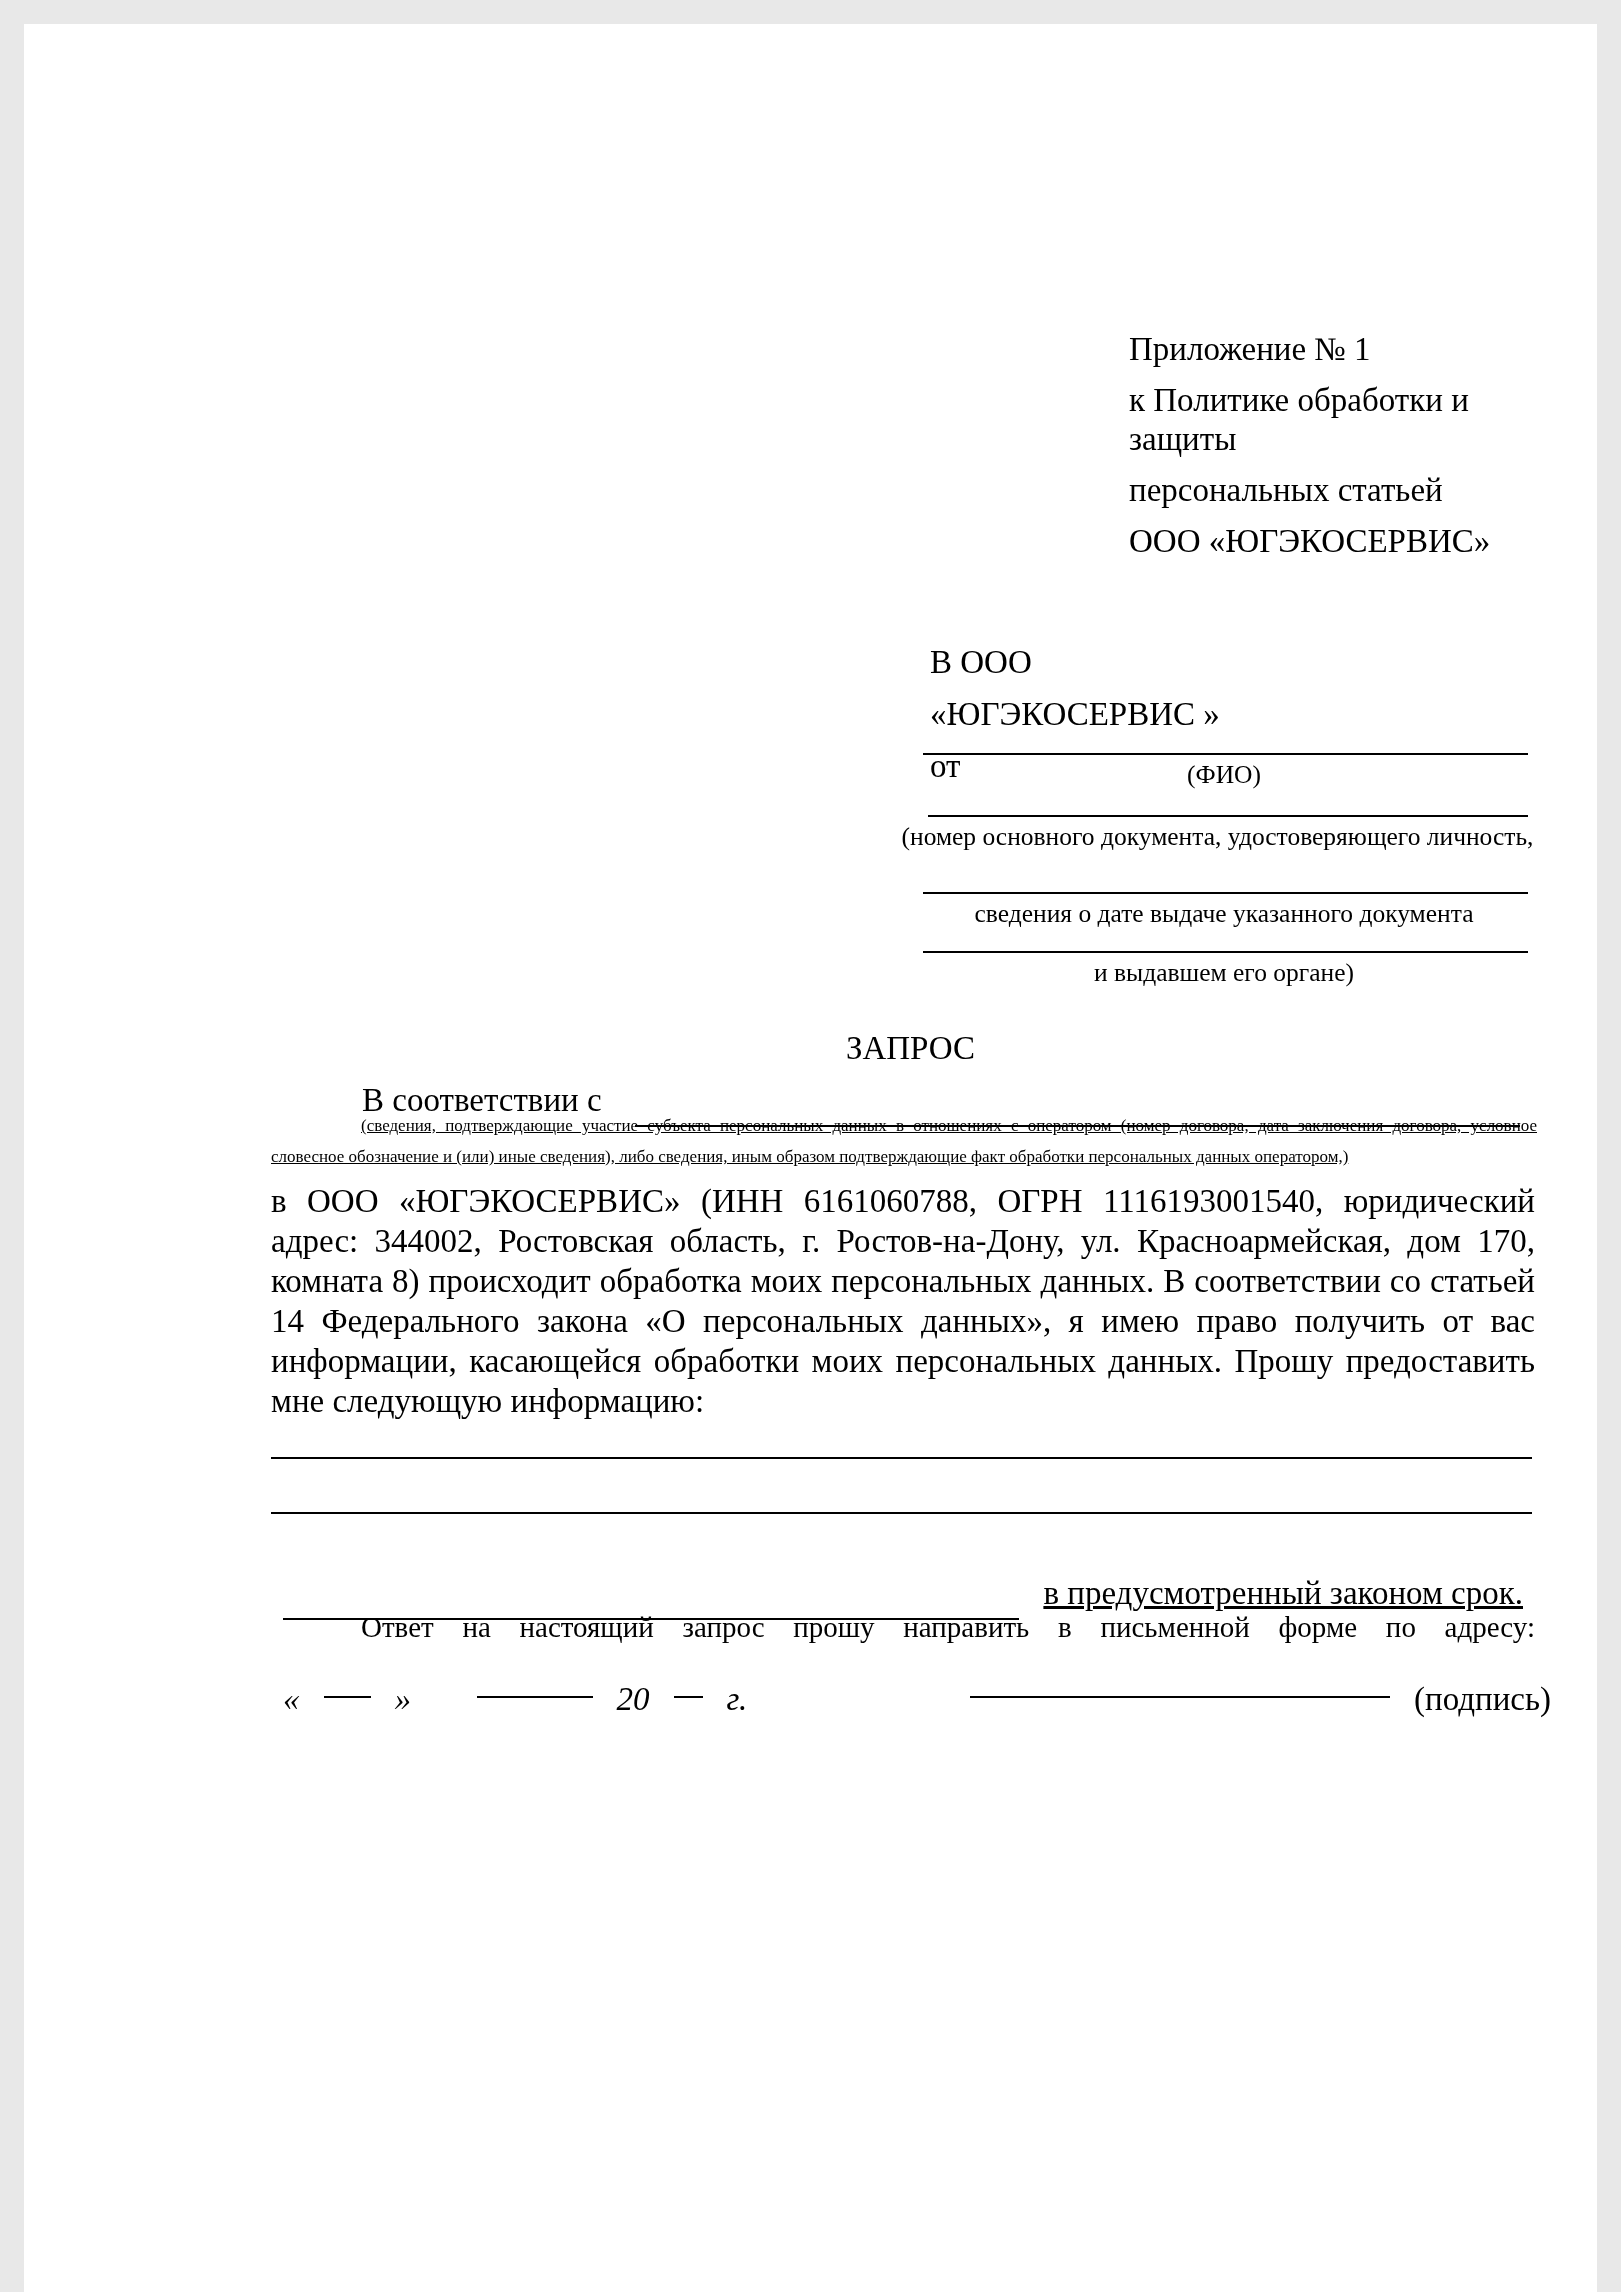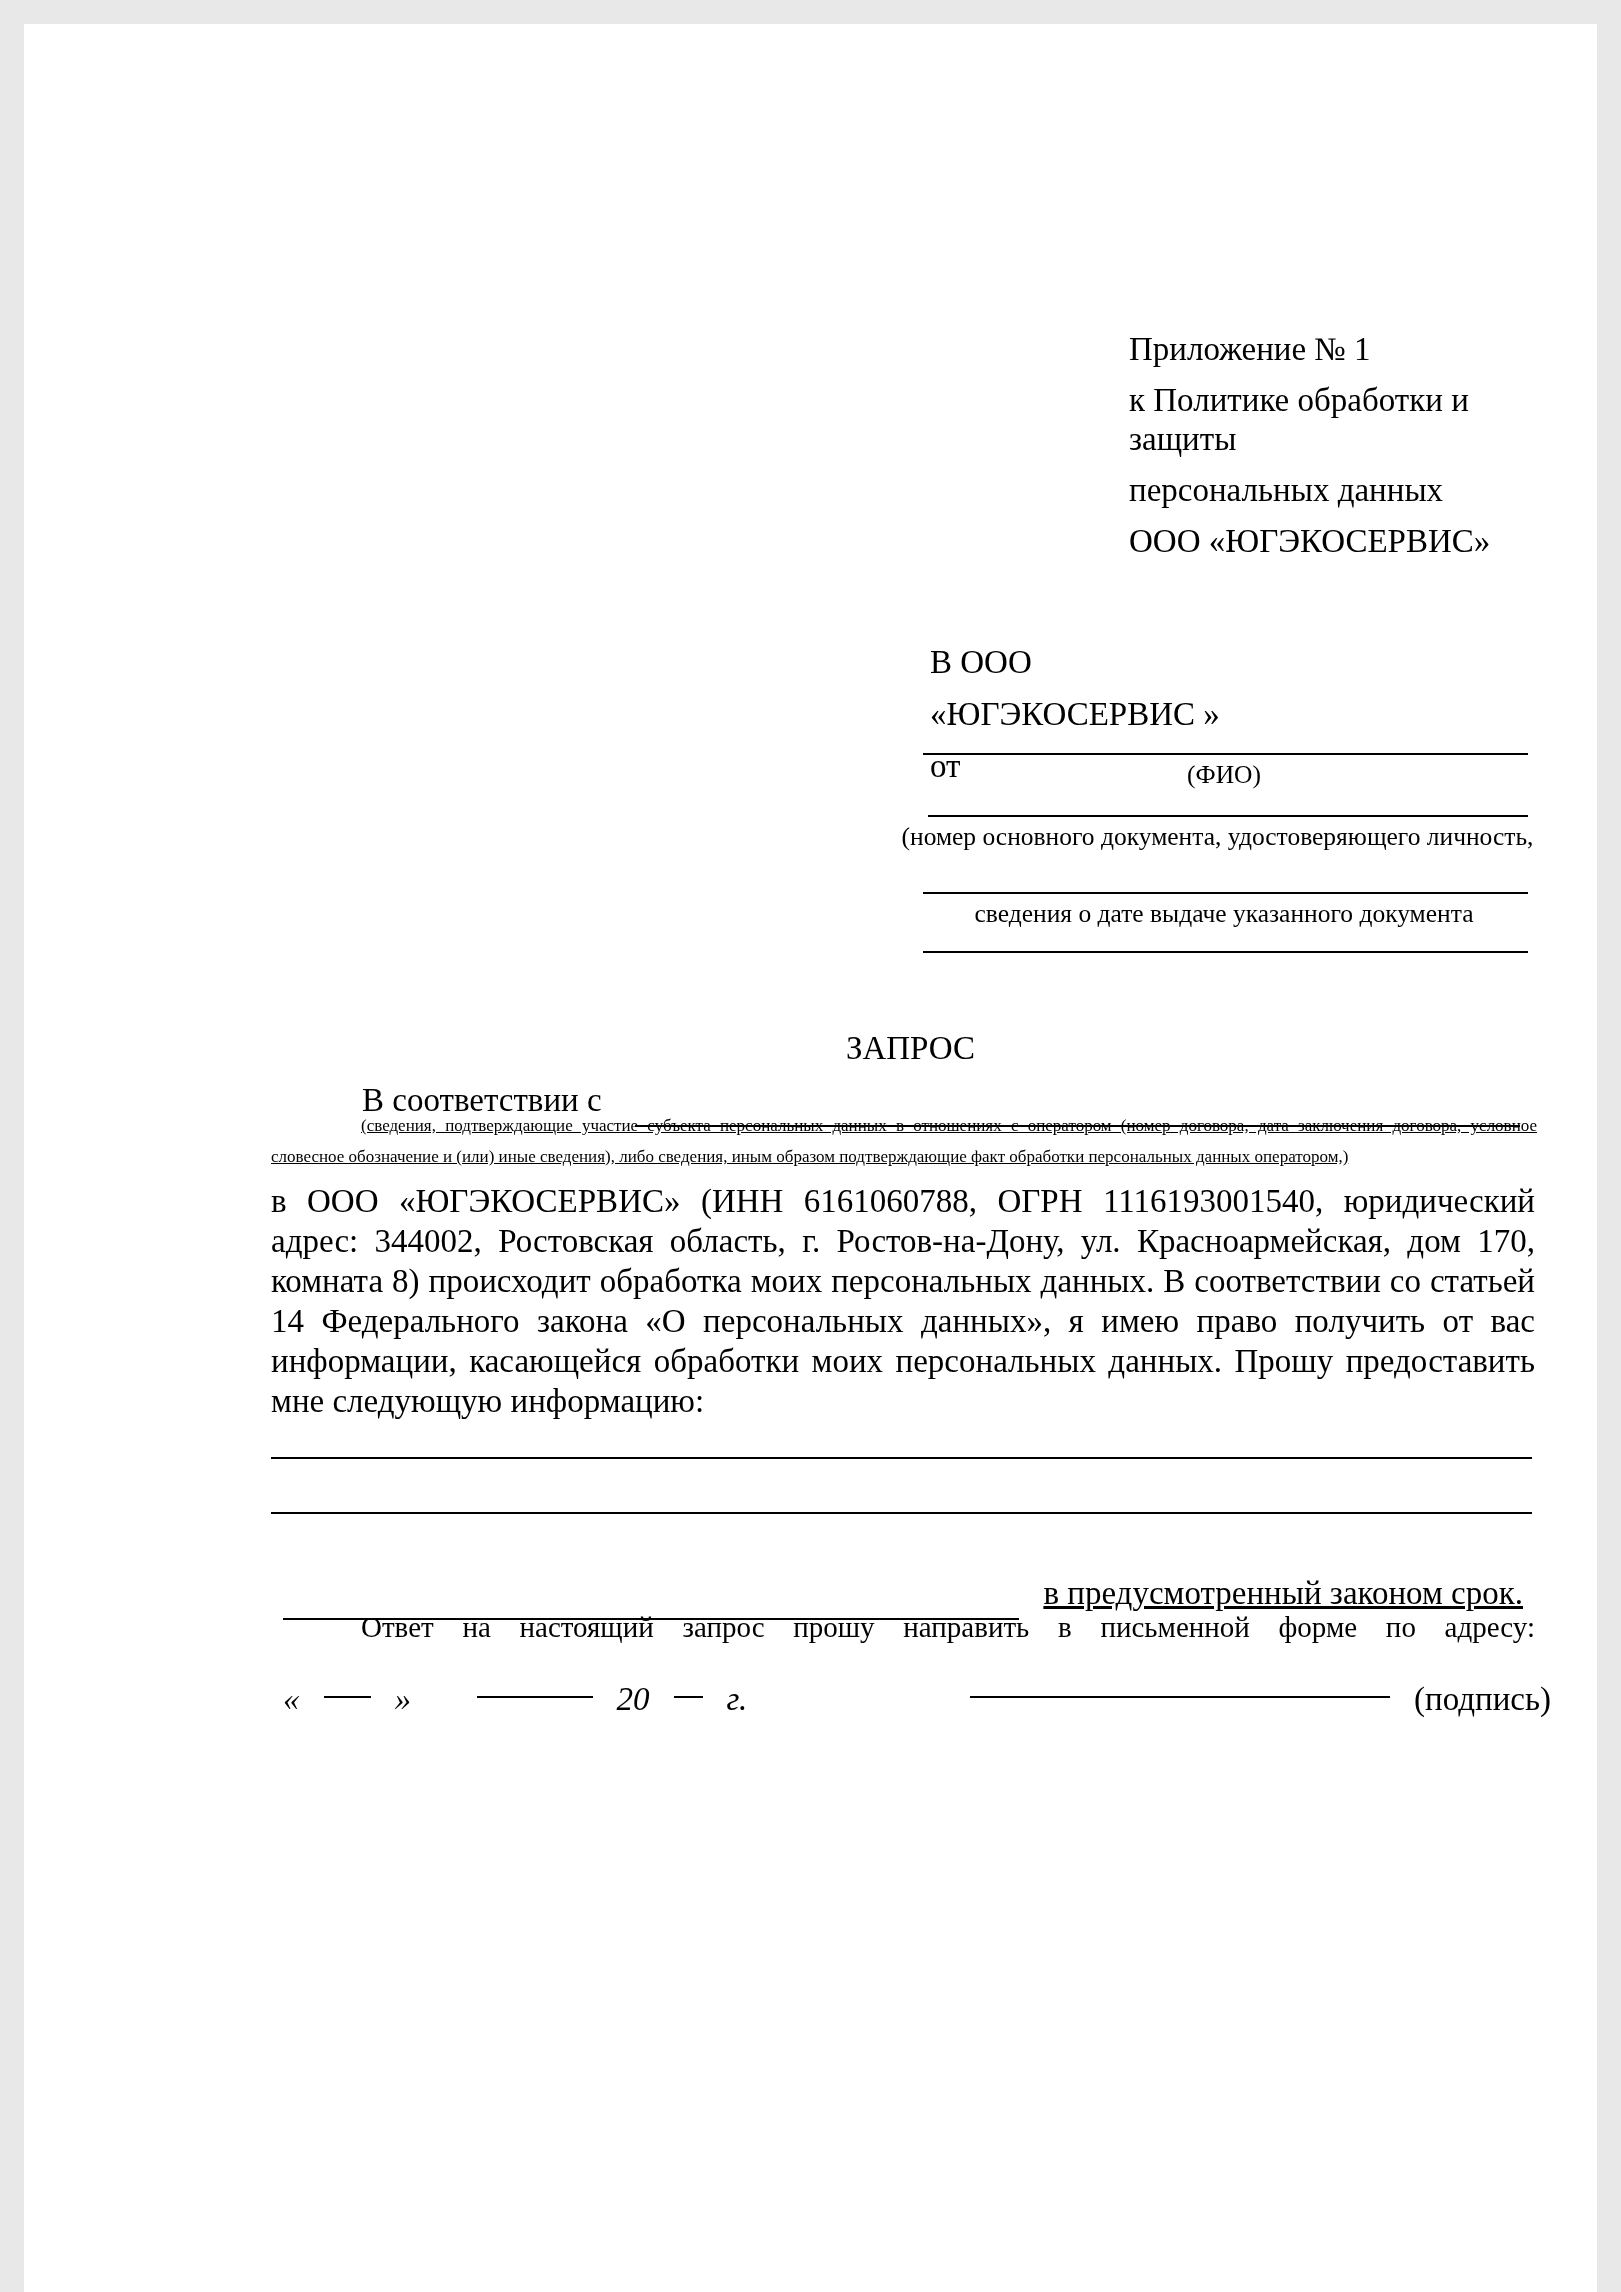--- a/index.html
+++ b/index.html
@@ -110,41 +110,42 @@
   .gap { display: inline-block; width: 17.6px; }
 </style>
 </head>
 <body>
 
 <div class="page">
 
   <div class="abs annex">
     <div>Приложение № 1</div>
     <div>к Политике обработки и защиты</div>
-    <div>персональных данных</div>
+    <div>персональных статьей</div>
     <div>ООО «ЮГЭКОСЕРВИС»</div>
   </div>
 
 
   <div class="abs addressee">
     <div>В ООО</div>
     <div>«ЮГЭКОСЕРВИС »</div>
     <div>от</div>
   </div>
 
   <div class="abs fill-line fio-line"></div>
   <div class="abs caption fio-cap">(ФИО)</div>
 
   <div class="abs fill-line doc-line-1"></div>
   <div class="abs caption doc-cap-1">(номер основного документа, удостоверяющего личность,</div>
 
   <div class="abs fill-line doc-line-2"></div>
   <div class="abs caption doc-cap-2">сведения о дате выдаче указанного документа</div>
 
   <div class="abs fill-line doc-line-3"></div>
+  <div class="abs caption doc-cap-3">и выдавшем его органе)</div>
 
   <div class="abs zapros-heading">ЗАПРОС</div>
 
   <div class="abs intro-row">
     <span class="prefix">В соответствии с</span>
     <span class="grow-line"></span>
   </div>
 
   <div class="abs footnote">(сведения, подтверждающие участие субъекта персональных данных в отношениях с оператором (номер договора, дата заключения договора, условное словесное обозначение и (или) иные сведения), либо сведения, иным образом подтверждающие факт обработки персональных данных оператором,)</div>
 

